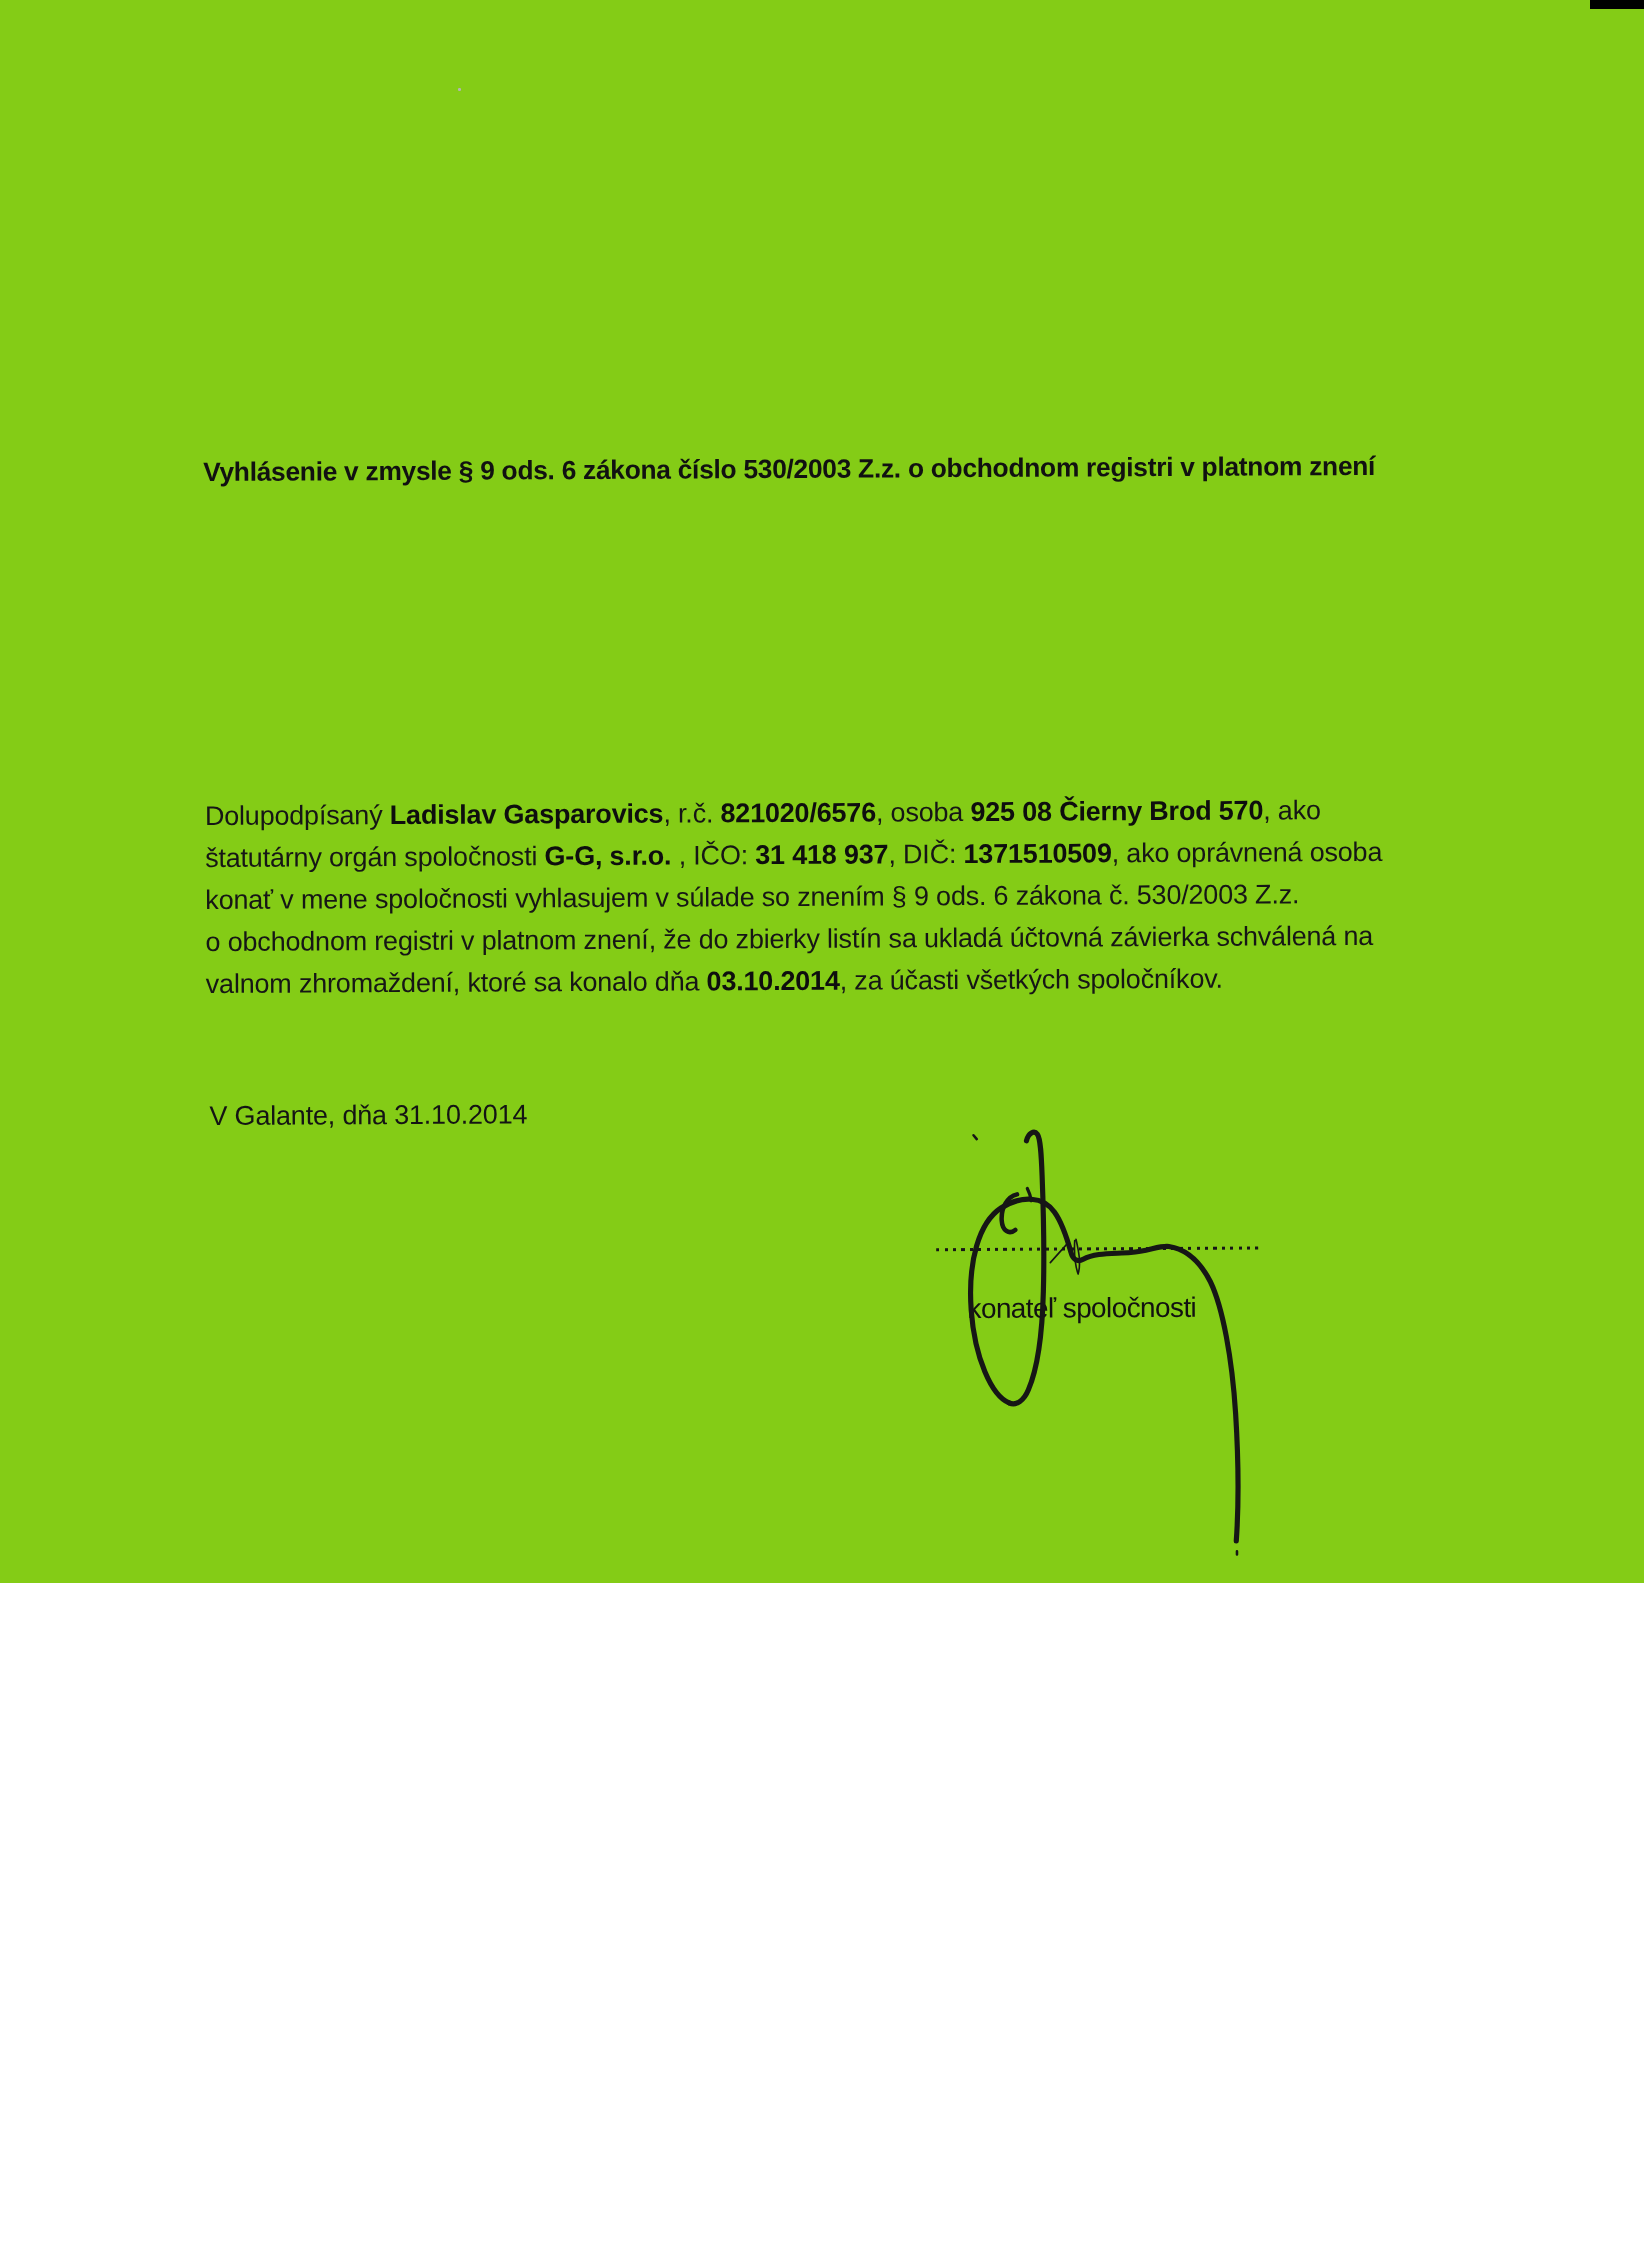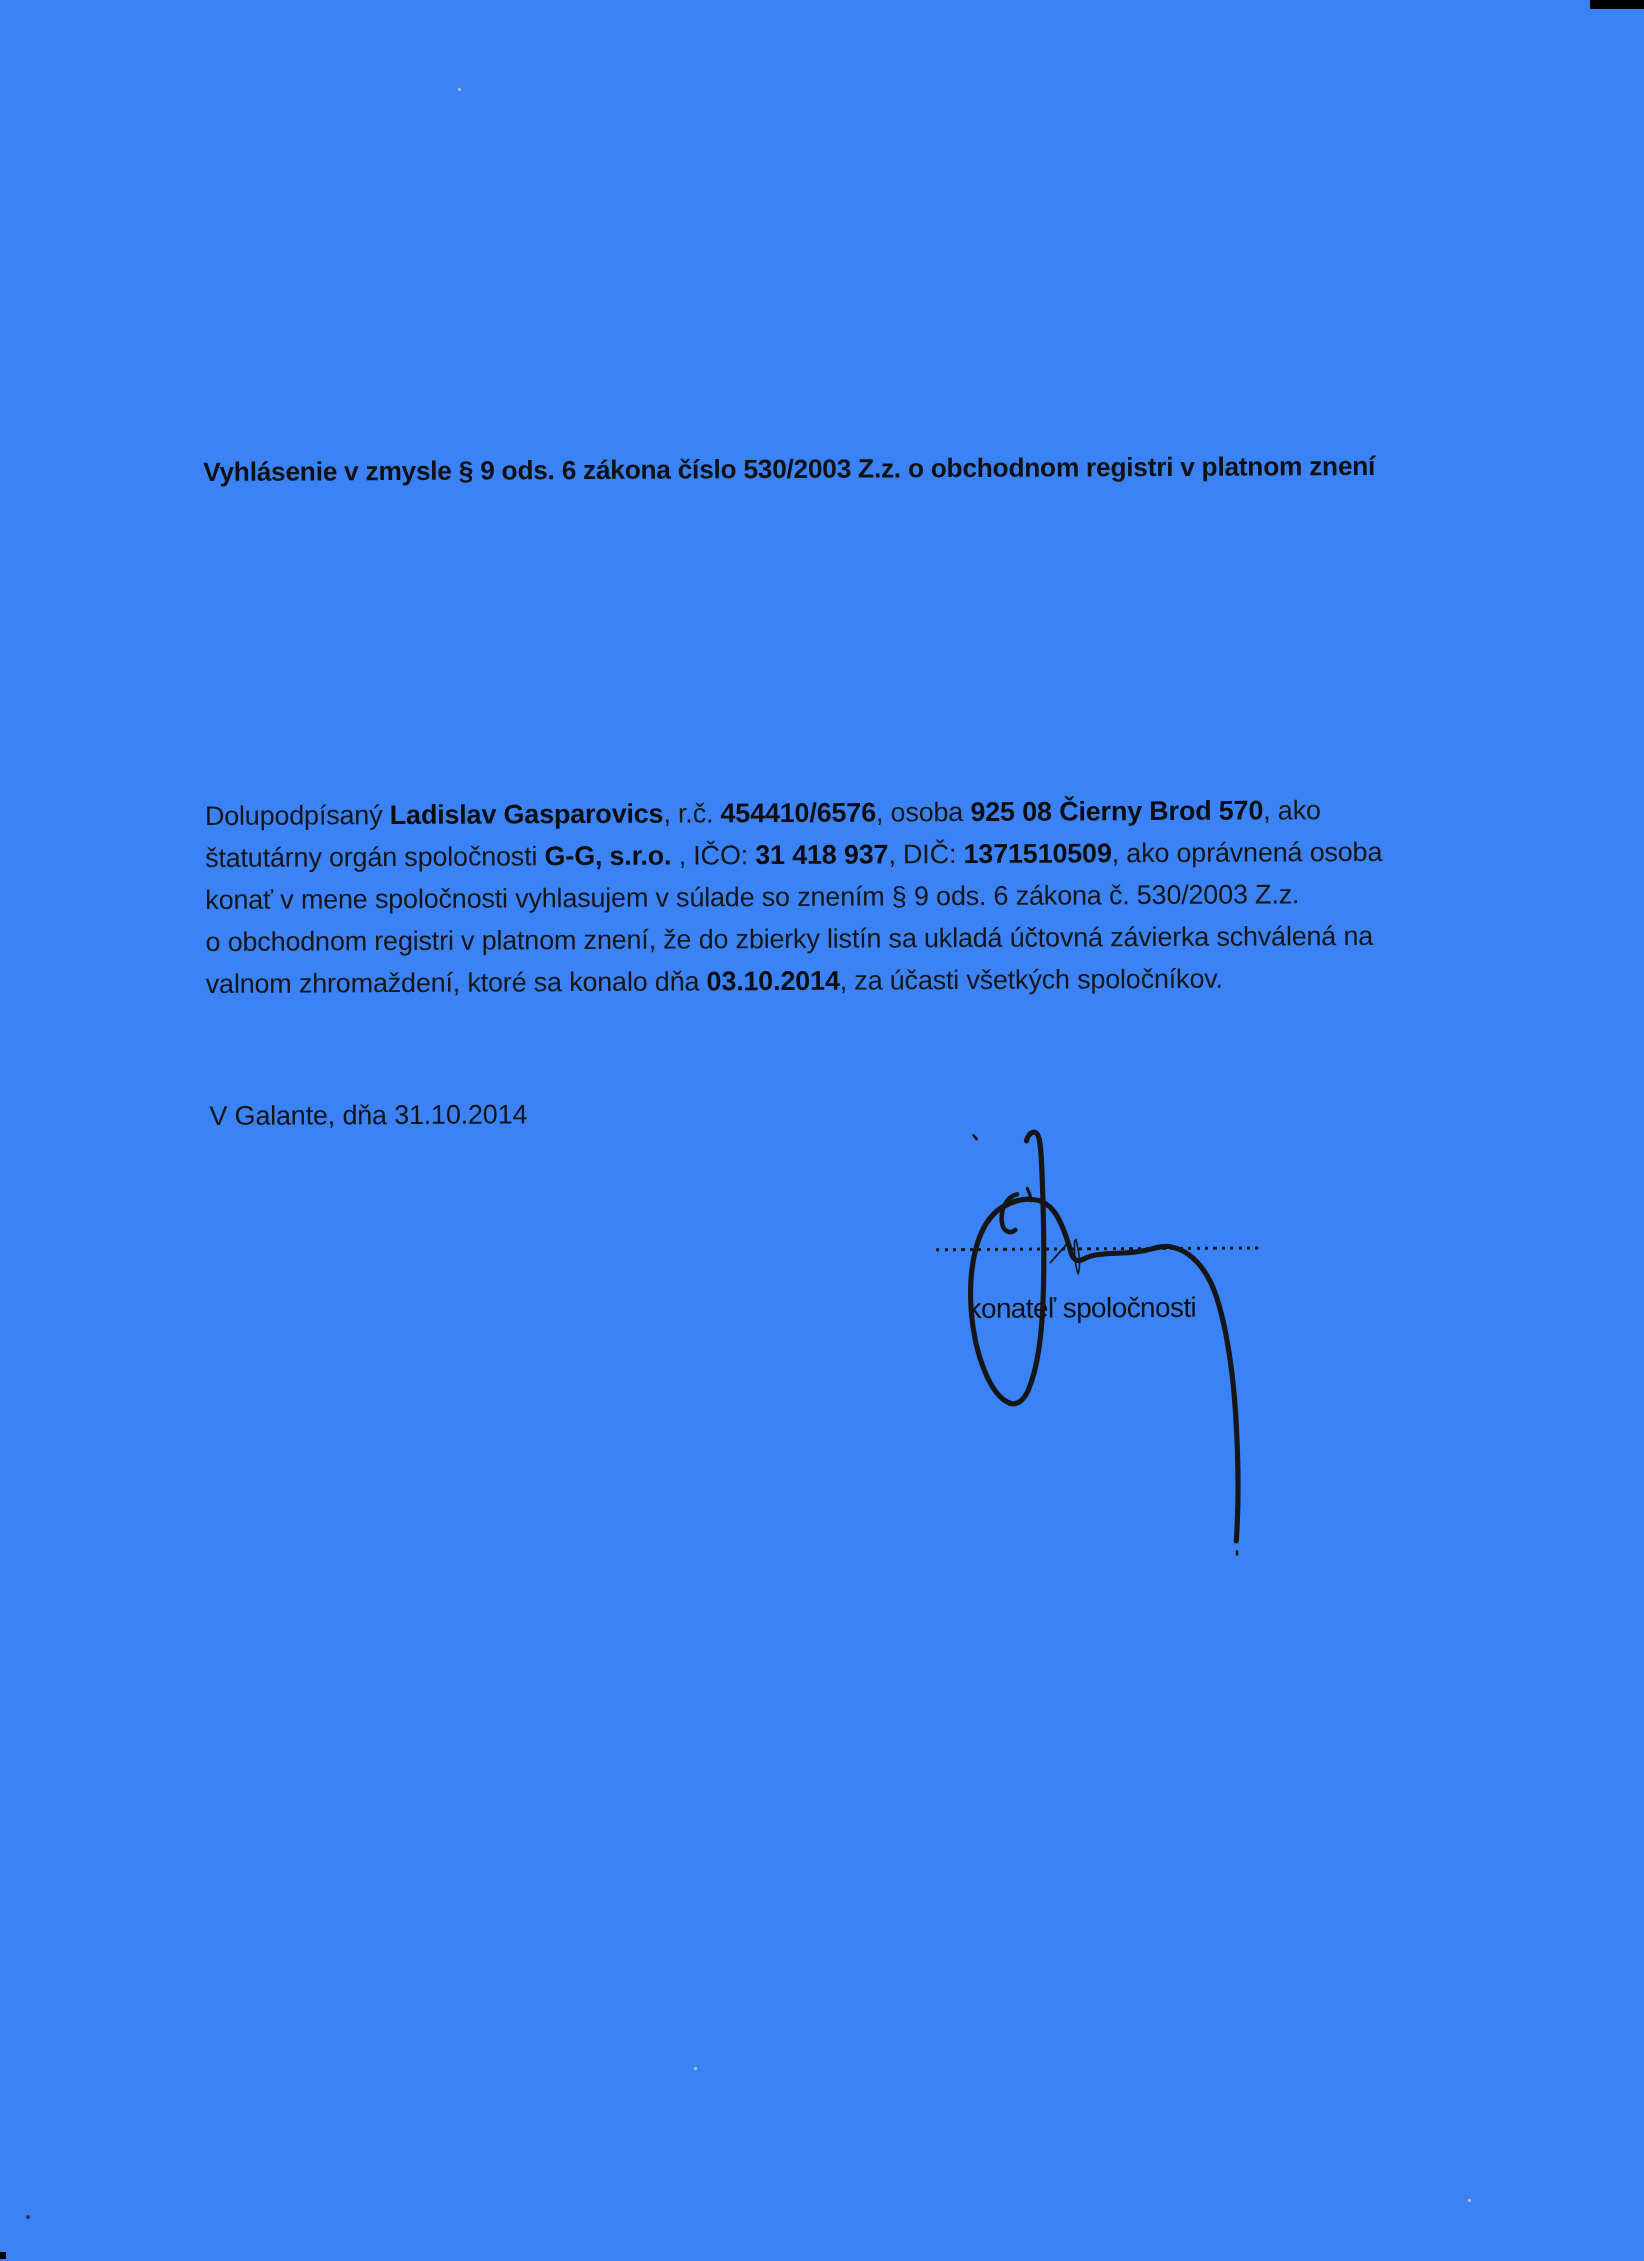--- a/index.html
+++ b/index.html
@@ -1,20 +1,20 @@
 <!DOCTYPE html>
 <html style="font-size:10.3px"><head>
 <meta charset="utf-8">
 <style>
   html, body { margin: 0; padding: 0; background: #ffffff; }
   .page {
     position: relative;
     width: 1644px;
-    height: 2261px;
-    background: #3b82f6;
+    height: 1583px;
+    background: #84cc16;
     overflow: hidden;
     font-family: "Liberation Sans", sans-serif;
     color: #141414;
   }
   .content {
     position: absolute;
     left: 0; top: 0; width: 1644px; height: 2261px;
     transform: rotate(-0.3deg);
     transform-origin: 205px 838px;
   }
@@ -84,21 +84,21 @@
 </head>
 <body>
 
 <div class="page">
   <div class="content">
 
     <div class="doc-title">Vyhlásenie v zmysle § 9 ods. 6 zákona číslo 530/2003 Z.z. o obchodnom registri v platnom znení</div>
 
     <div class="para">
       <div class="para-line" style="word-spacing: 0px;">
-        <span>Dolupodpísaný </span><span class="b">Ladislav Gasparovics</span><span>, r.č. </span><span class="b">454410/6576</span><span>, osoba </span><span class="b">925 08 Čierny Brod 570</span><span>, ako</span>
+        <span>Dolupodpísaný </span><span class="b">Ladislav Gasparovics</span><span>, r.č. </span><span class="b">821020/6576</span><span>, osoba </span><span class="b">925 08 Čierny Brod 570</span><span>, ako</span>
       </div>
       <div class="para-line" style="word-spacing: 0px;">
         <span>štatutárny orgán spoločnosti </span><span class="b">G-G, s.r.o.</span><span> , IČO: </span><span class="b">31 418 937</span><span>, DIČ: </span><span class="b">1371510509</span><span>, ako oprávnená osoba</span>
       </div>
       <div class="para-line" style="word-spacing: 0px;">
         <span>konať v mene spoločnosti vyhlasujem v súlade so znením § 9 ods. 6 zákona č. 530/2003 Z.z.</span>
       </div>
       <div class="para-line" style="word-spacing: 0px;">
         <span>o obchodnom registri v platnom znení, že do zbierky listín sa ukladá účtovná závierka schválená na</span>
       </div>

